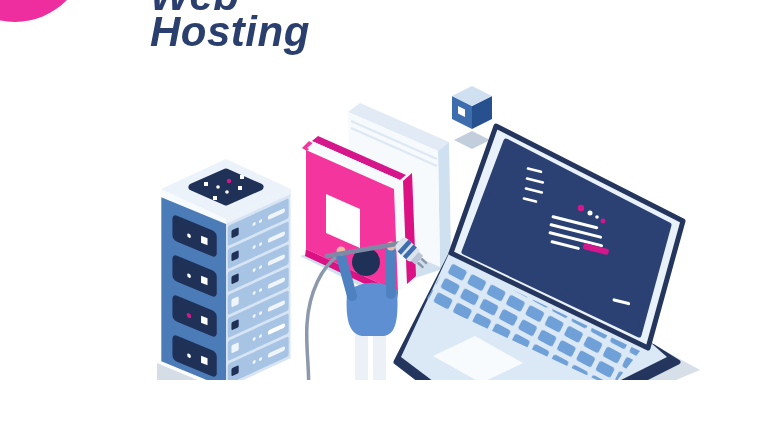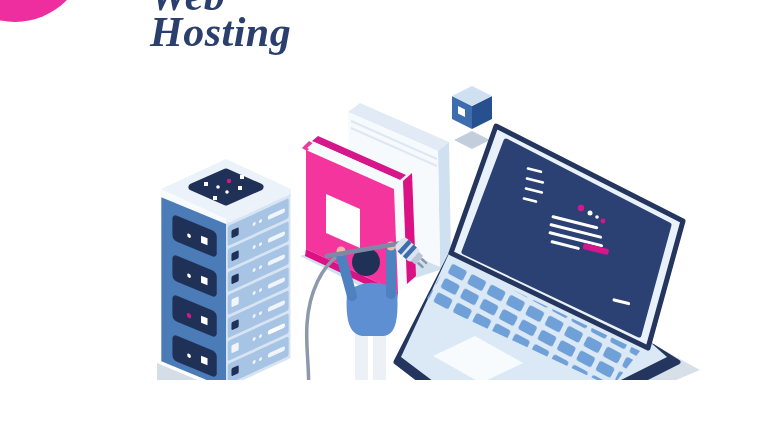--- a/index.html
+++ b/index.html
@@ -1,17 +1,17 @@
 <!DOCTYPE html>
 <html style="--bg: #FFFFFF; --pink: #EE2D9E; --paleBlue: #BFD9F3; --navyText: #2A3F6E; --pinkBook: #F5359E; --pinkDark: #DC1183; --magenta: #D6178C; --navy: #24355E; --panelNavy: #203158; --screenNavy: #2B4173; --blueMid: #4B7CB8; --blueShirt: #5E8FD2; --blueArm: #4E81C0; --key: #6FA0D8; --cubeLeft: #3E6DAD; --cubeRight: #27508F; --slat: #A7C4E4; --rackFace: #D7E4F3; --deck: #DBE8F5; --frame: #E9F1FA; --lightTop: #EBF2F9; --lip: #F8FBFE; --shadow: #CAD4E1; --darkShadow: #4A5470; --cubeShadow: #C3CEDC; --platform: #C9DAEC; --white: #FFFFFF; --page: #F7FAFD; --sideBand: #CFE0F1; --bookTop: #E2EBF5; --skin: #F1BBA3; --pants: #ECF1F8; --plugBody: #DDE4EE; --plugTip: #B9C4D6; --pill: #EFF5FB; --cableGray: #8C98AC; --barGray: #7D8AA6; --pageLine: #DDE8F4;"><head>
 <meta charset="utf-8">
 <style>
   html,body{margin:0;padding:0;background:#fff;}
   .canvas{position:relative;width:780px;height:380px;background:var(--bg,#fff);overflow:hidden;
-          font-family:Liberation Serif, serif;}
+          font-family:Liberation Sans, sans-serif;}
   .art{position:absolute;left:0;top:0;}
   .title{position:absolute;left:150px;top:-22px;font-size:42px;line-height:36px;
          font-weight:bold;font-style:italic;color:var(--navyText,#2A3F6E);letter-spacing:.5px;}
   
   .f-pink{fill:var(--pink)} .f-paleBlue{fill:var(--paleBlue)}
   .f-pinkBook{fill:var(--pinkBook)} .f-pinkDark{fill:var(--pinkDark)} .f-magenta{fill:var(--magenta)}
   .f-navy{fill:var(--navy)} .f-panelNavy{fill:var(--panelNavy)} .f-screenNavy{fill:var(--screenNavy)}
   .f-blueMid{fill:var(--blueMid)} .f-blueShirt{fill:var(--blueShirt)}
   .f-key{fill:var(--key)} .f-cubeLeft{fill:var(--cubeLeft)} .f-cubeRight{fill:var(--cubeRight)}
   .f-slat{fill:var(--slat)} .f-rackFace{fill:var(--rackFace)} .f-deck{fill:var(--deck)}

